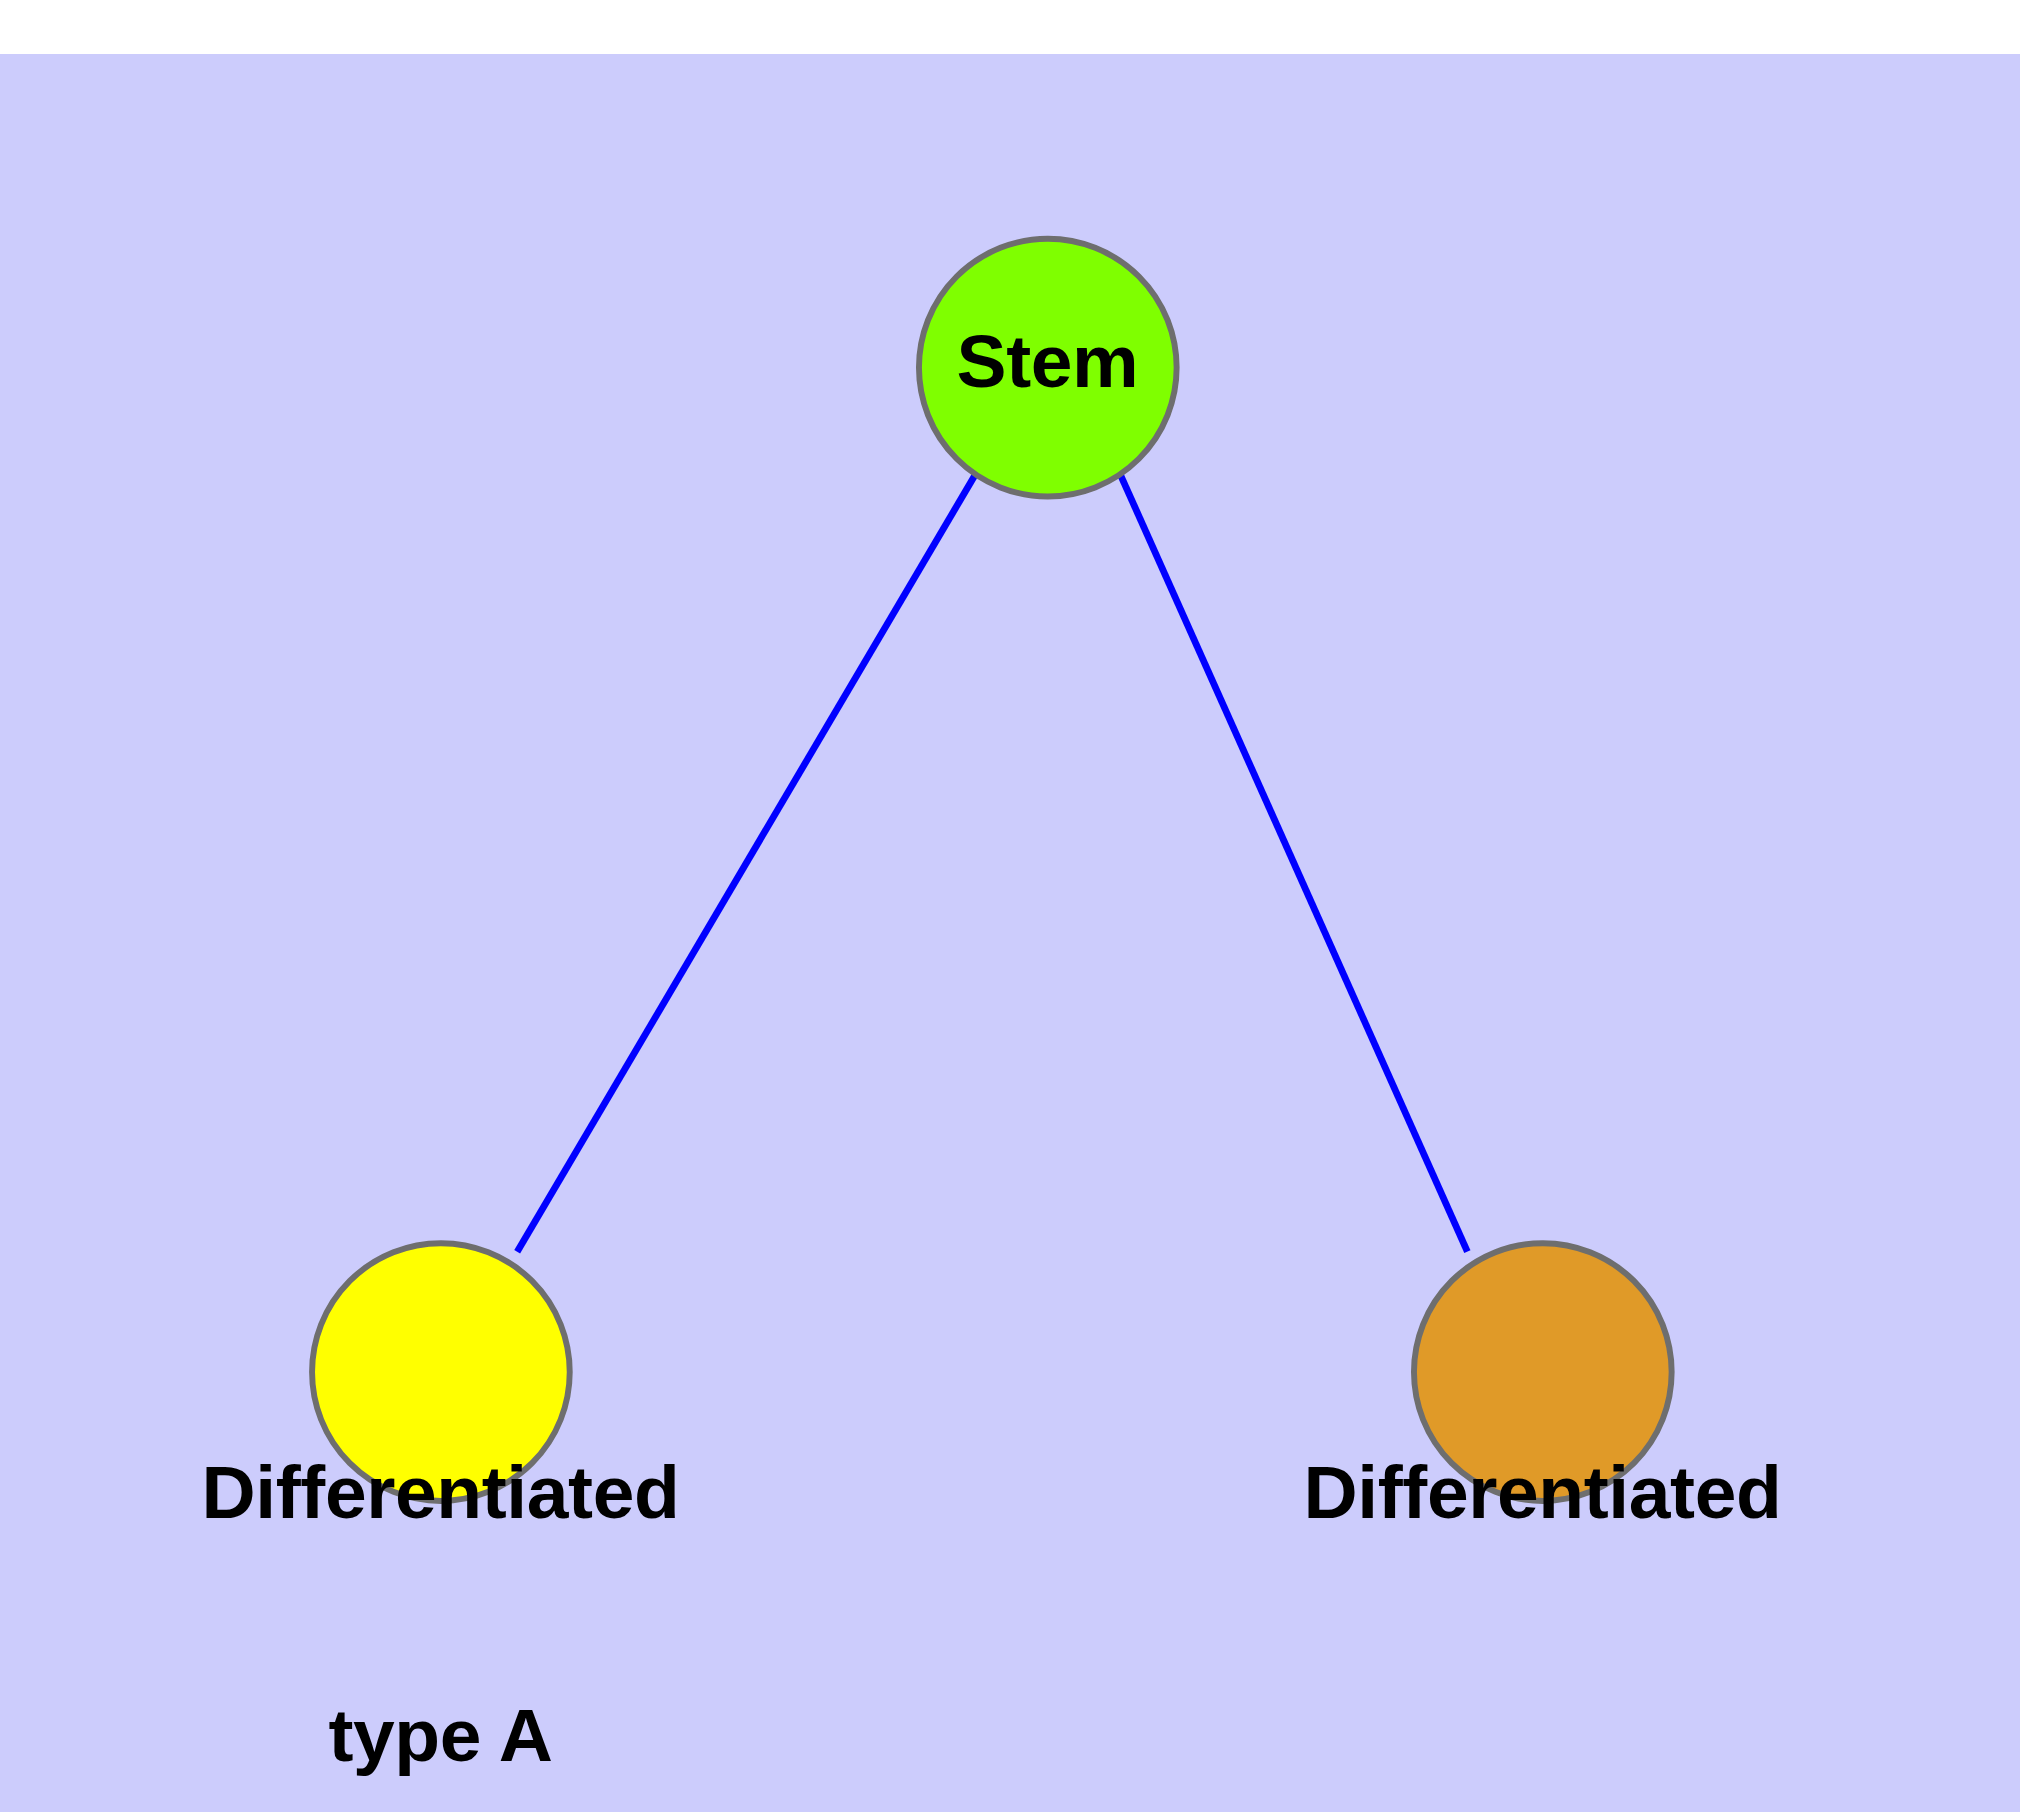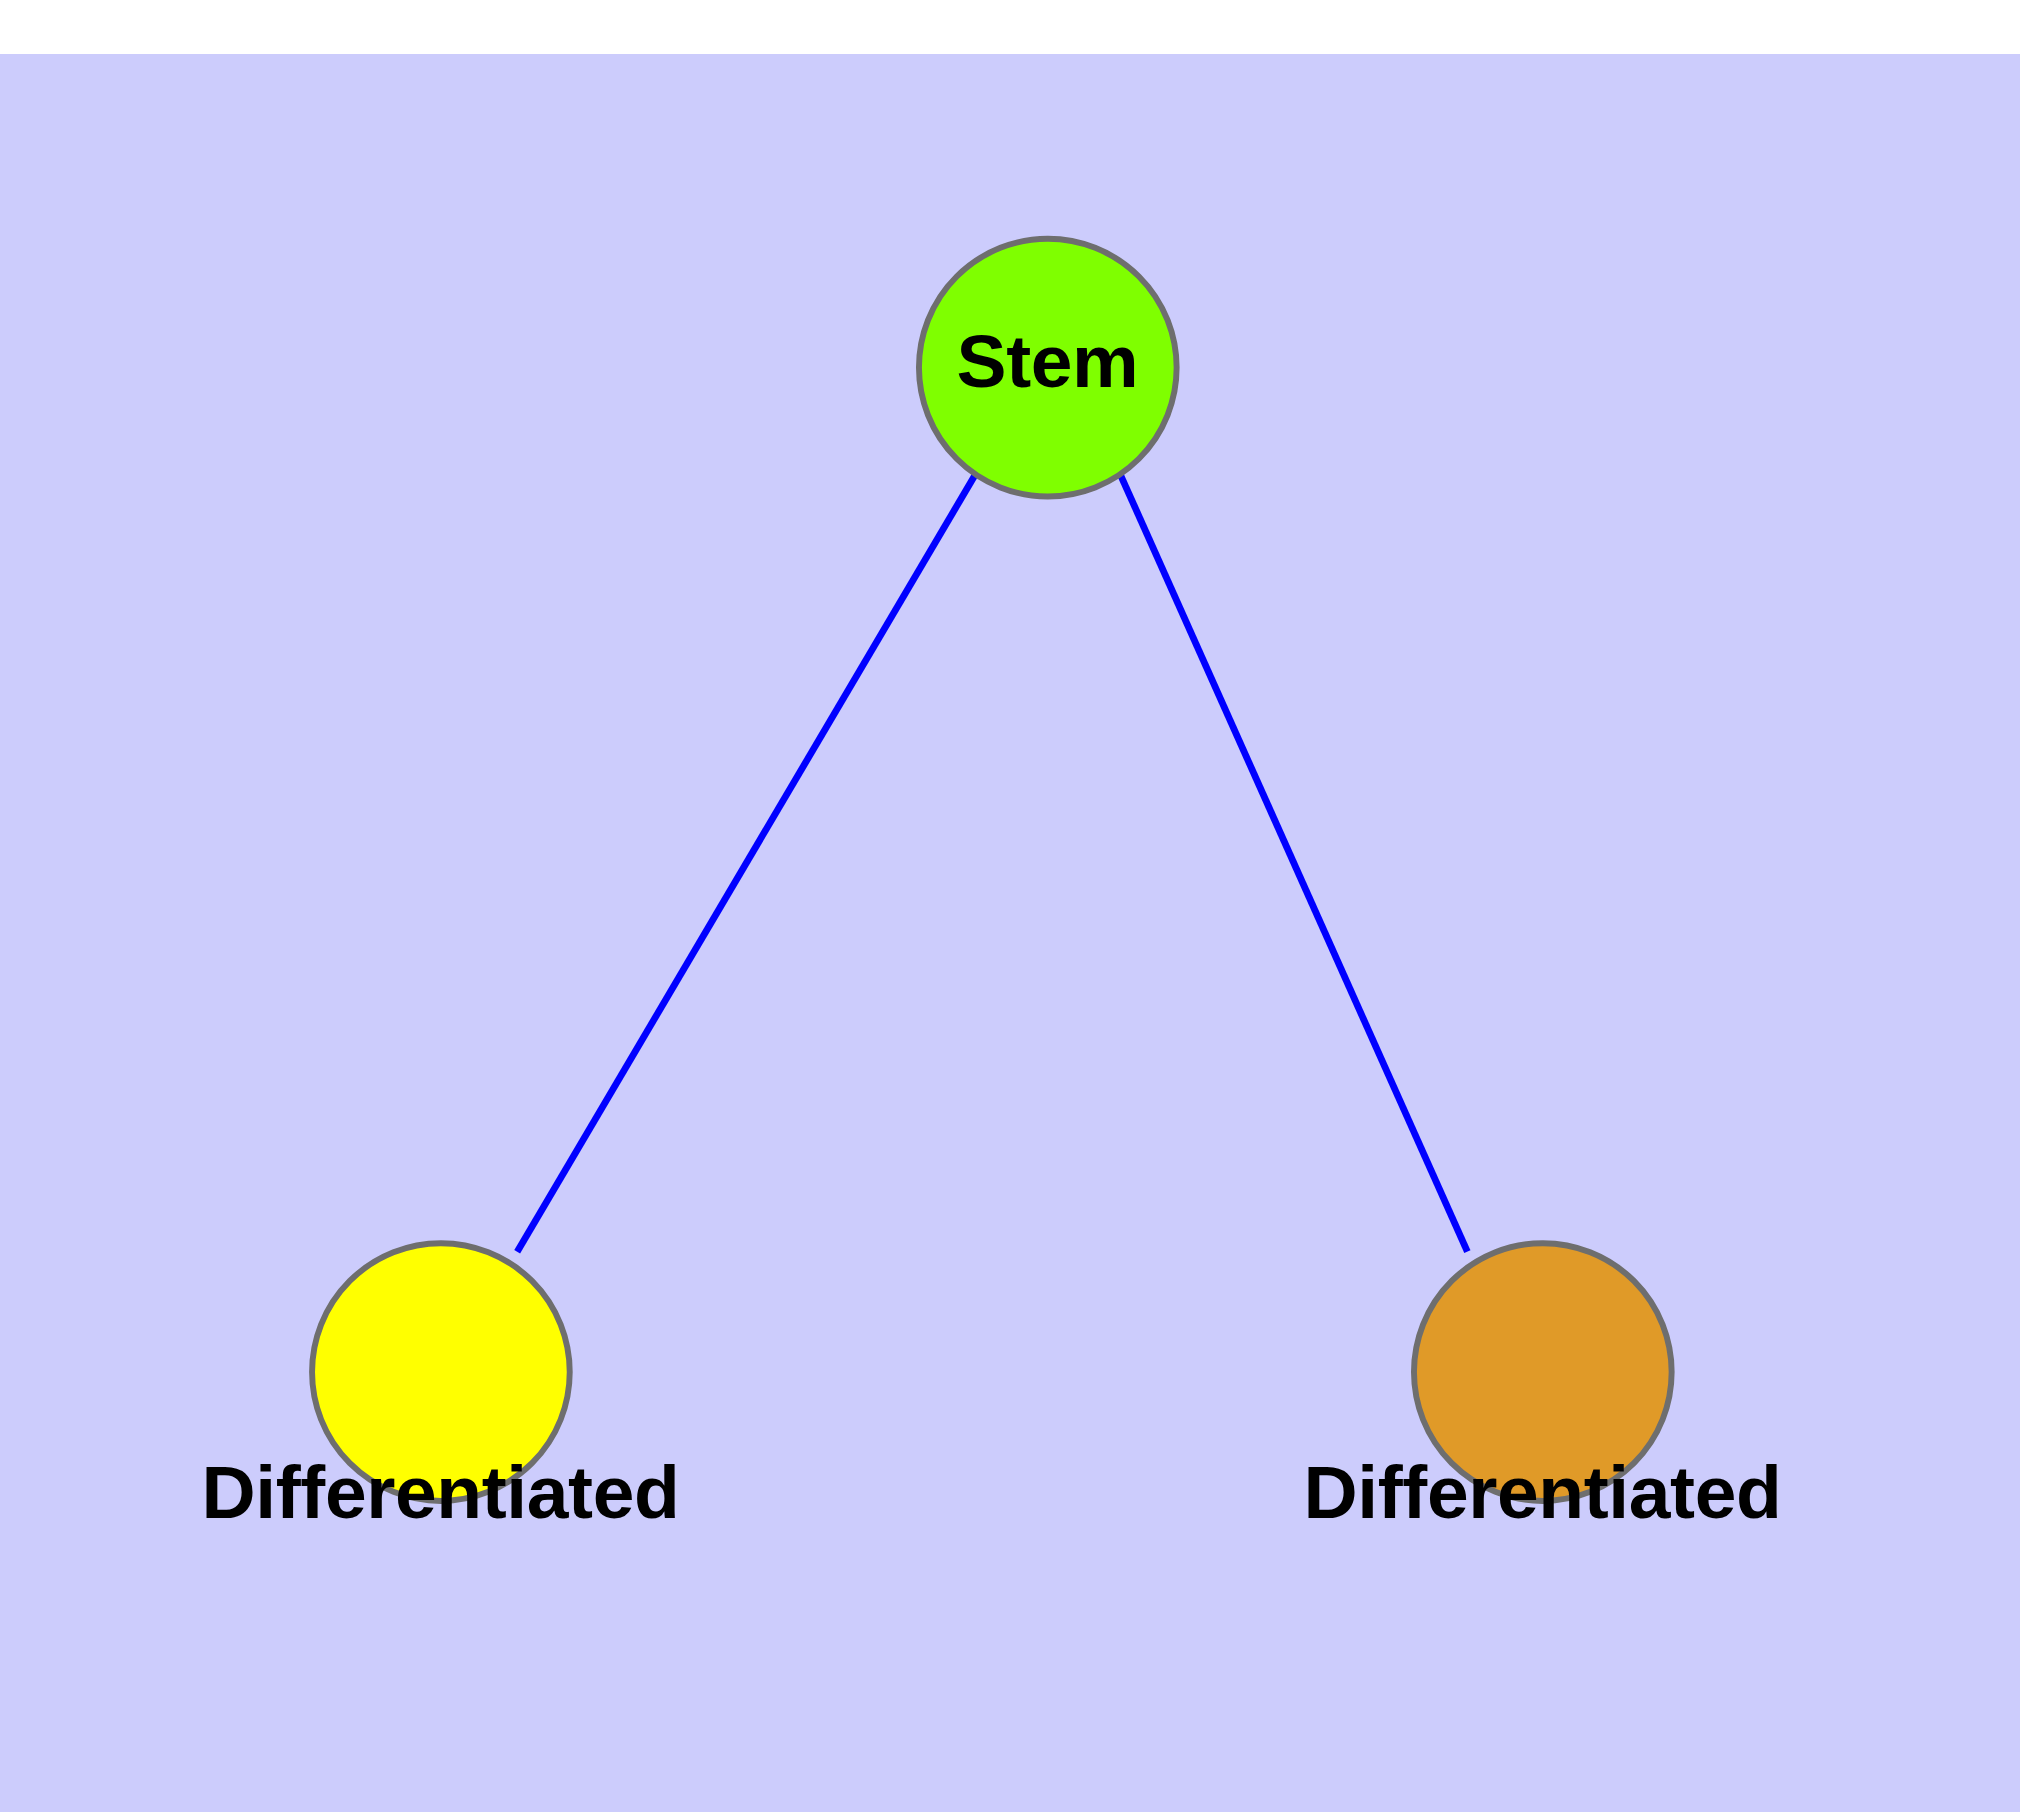--- a/index.html
+++ b/index.html
@@ -87,20 +87,21 @@
         <circle class="node-circle" cx="520" cy="1555" r="152" fill="#ffff00" style="stroke: rgb(110, 110, 110);"></circle>
         <circle class="node-circle" cx="1820" cy="1555" r="152" fill="#e09a28" style="stroke: rgb(110, 110, 110);"></circle>
         <circle class="node-circle" cx="1236" cy="370" r="152" fill="#7fff00" style="stroke: rgb(110, 110, 110);"></circle>
       </g>
     </svg>
 
     <div class="node-label" id="label-stem">Stem</div>
 
     <div class="node-label" id="label-type-a">
       <div>Differentiated</div>
+      <div>type A</div>
     </div>
 
     <div class="node-label" id="label-type-b">
       <div>Differentiated</div>
     </div>
 
   </div>
 </div>
 
 

